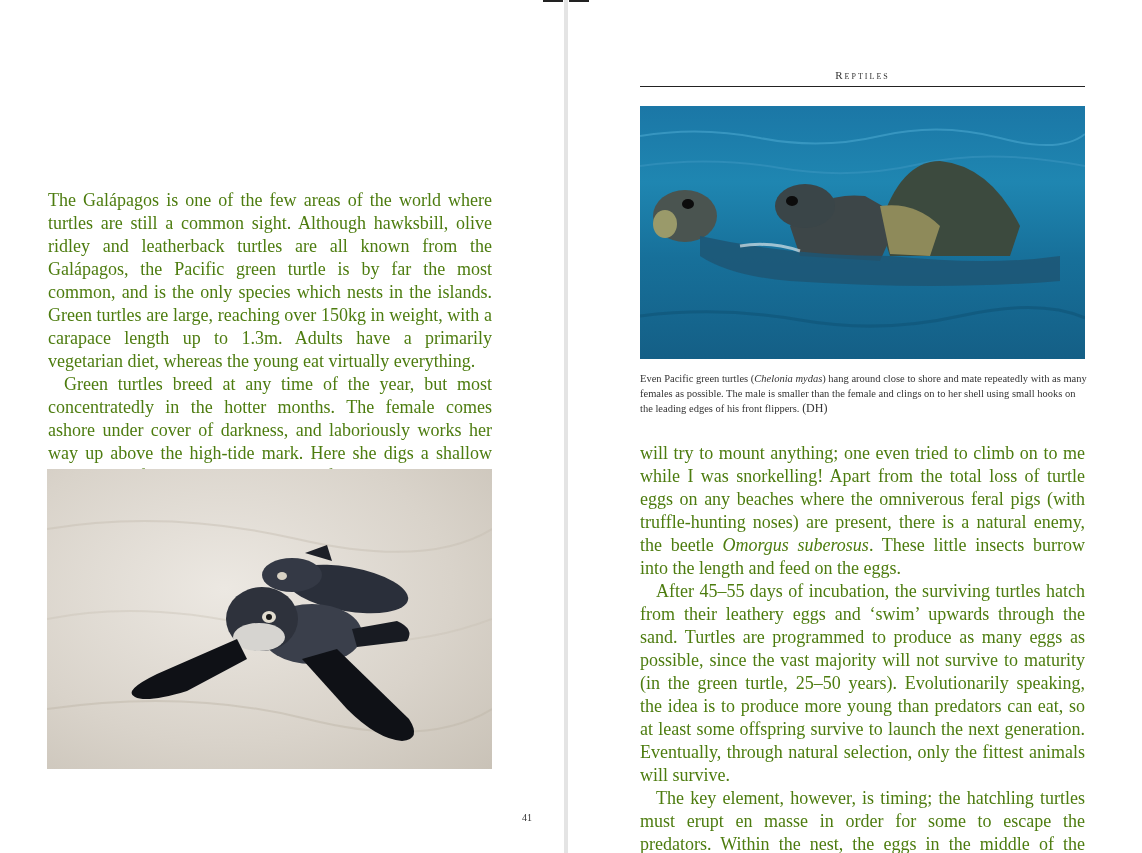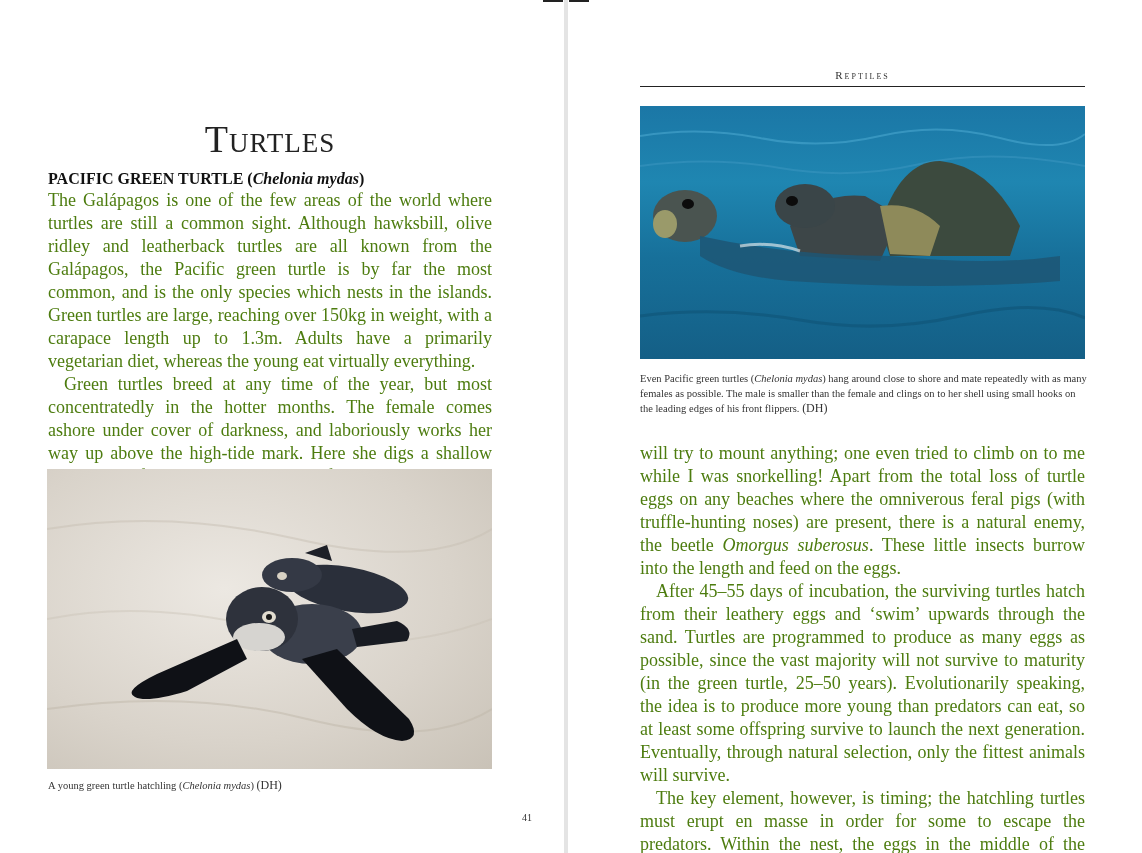--- a/index.html
+++ b/index.html
@@ -37,26 +37,21 @@
   .running-rule { position:absolute; left:72px; width:445px; top:51px; height:1px; background:#222; }
 </style>
 </head>
 <body>
 
 <div class="topbar" style="left:543px;width:20px;"></div>
 <div class="topbar" style="left:569px;width:20px;"></div>
 <div class="gutter"></div>
 
 <div class="page" id="page-left">
-  <h1 class="chapter-title">Turtles</h1>
 
-  <div class="section-heading">
-    <span>PACIFIC GREEN TURTLE</span>
-    <span>(<i>Chelonia mydas</i>)</span>
-  </div>
 
   <div class="body-text" id="left-body">
     <p>The Galápagos is one of the few areas of the world where turtles are still a common sight. Although hawksbill, olive ridley and leatherback turtles are all known from the Galápagos, the Pacific green turtle is by far the most common, and is the only species which nests in the islands. Green turtles are large, reaching over 150kg in weight, with a carapace length up to 1.3m. Adults have a primarily vegetarian diet, whereas the young eat virtually everything.</p>
     <p class="indent">Green turtles breed at any time of the year, but most concentratedly in the hotter months. The female comes ashore under cover of darkness, and laboriously works her way up above the high-tide mark. Here she digs a shallow body pit by flicking huge quantities of sand backwards with her front flippers. When it is deep enough, she dexterously digs a cylindrical hole using her rear flippers, which form perfect scoops. Once the hole is complete, she lays a clutch of 70–100 eggs the size and shape of ping-pong balls. She heads back to the sea before the hot sun catches her high, dry and vulnerable, only to return perhaps once or twice more in the season to repeat the whole process. As with the giant tortoises (see page 35), warm nests give rise to female babies and cooler ones result in males. During the breeding period males</p>
   </div>
 
   <div class="photo" id="hatchling-photo">
     <svg width="445" height="300" viewBox="0 0 445 300" xmlns="http://www.w3.org/2000/svg">
 
       <path d="M0 60 Q120 40 250 70 T445 60" stroke="#c8c0b4" stroke-width="2" fill="none" opacity="0.5"></path>
@@ -74,24 +69,20 @@
       <ellipse cx="212" cy="168" rx="26" ry="14" fill="#d6d4d0"></ellipse>
       <ellipse cx="222" cy="148" rx="7" ry="6" fill="#e2ddd0"></ellipse>
       <ellipse cx="222" cy="148" rx="3" ry="3" fill="#1a1a1a"></ellipse>
 
       <path d="M190 170 L110 205 Q75 222 88 228 Q100 234 140 222 L200 190 Z" fill="#0f1116"></path>
       <path d="M255 190 L300 240 Q330 270 355 272 Q375 270 362 250 L290 180 Z" fill="#0f1116"></path>
       <path d="M305 160 L350 152 Q368 160 360 172 L310 178 Z" fill="#181b22"></path>
     </svg>
   </div>
 
-  <div class="caption" id="left-caption">
-    <span>A young green turtle hatchling (</span><i>Chelonia mydas</i><span>)</span>
-    <span class="credit">(DH)</span>
-  </div>
 
   <div class="folio" id="folio-left">41</div>
 </div>
 
 <div class="page" id="page-right">
   <div class="running-head">Reptiles</div>
   <div class="running-rule"></div>
 
   <div class="photo" id="mating-photo">
     <svg width="445" height="253" viewBox="0 0 445 253" xmlns="http://www.w3.org/2000/svg">

